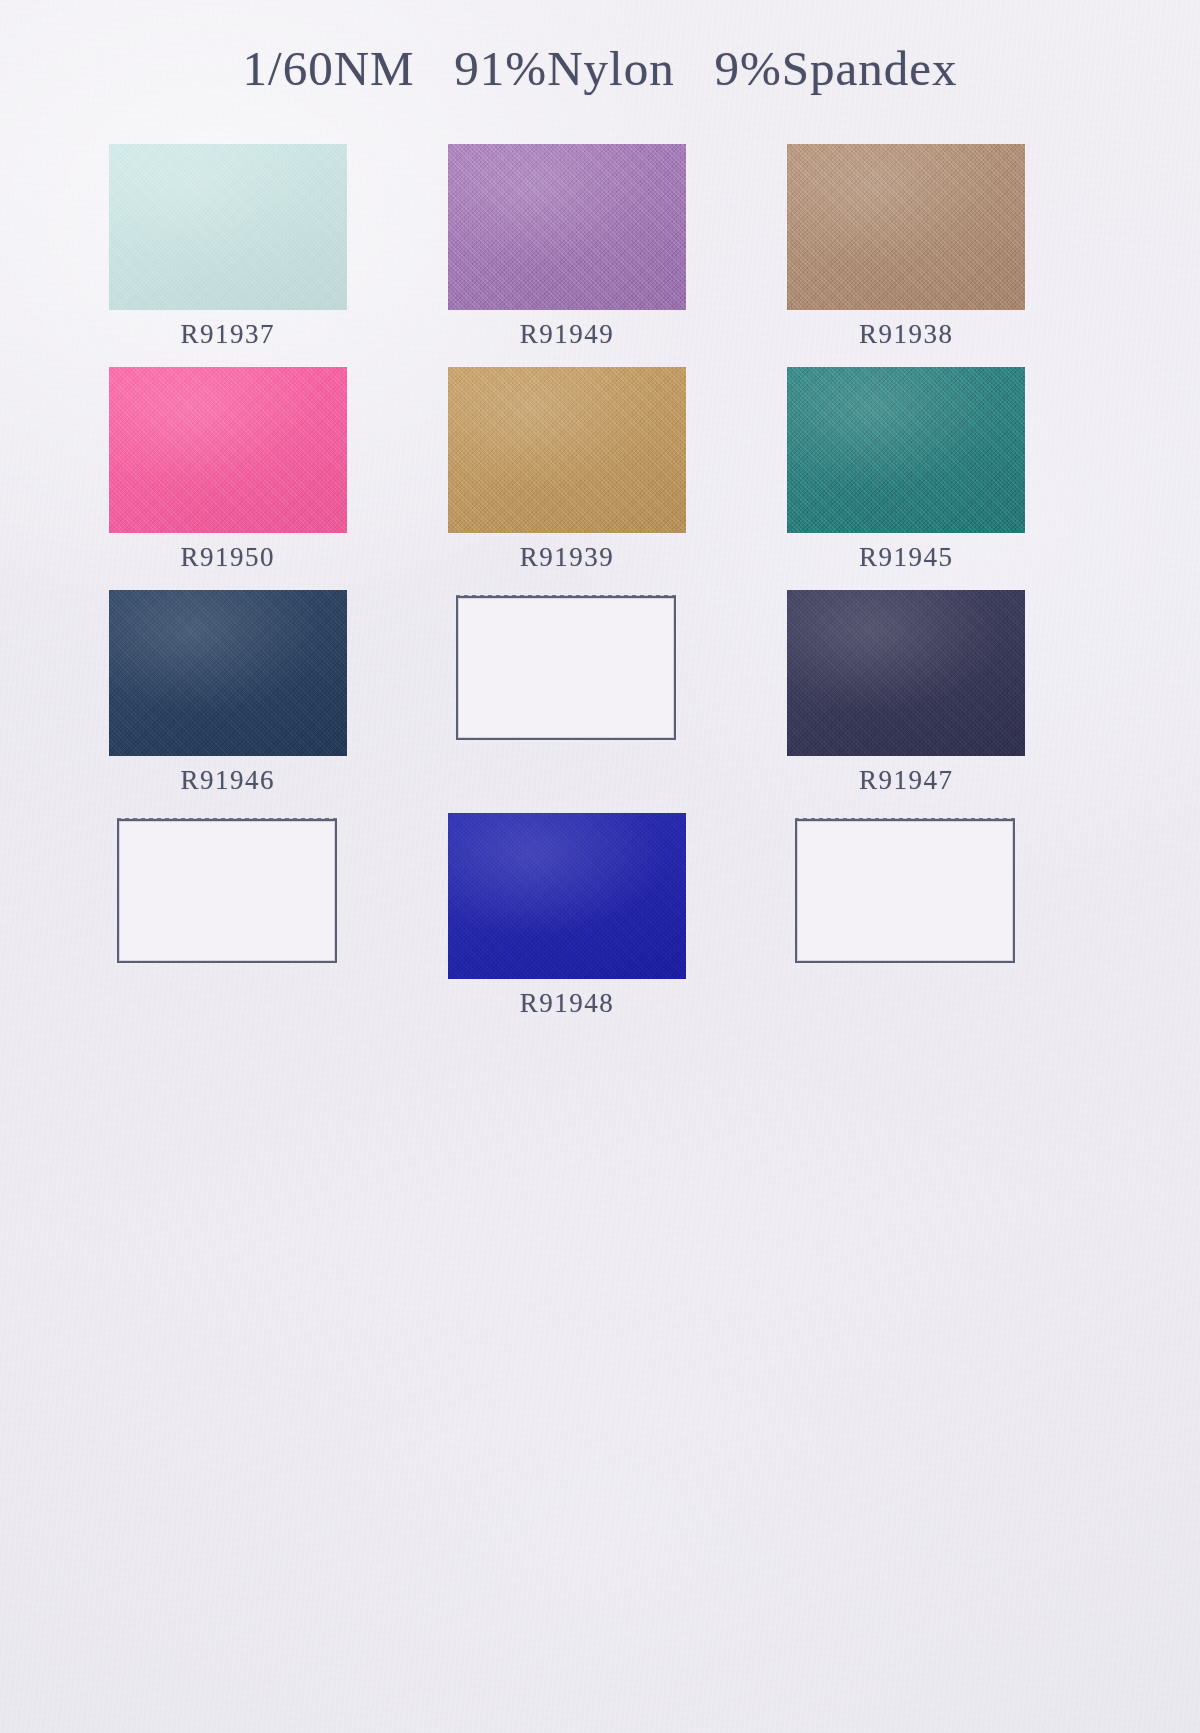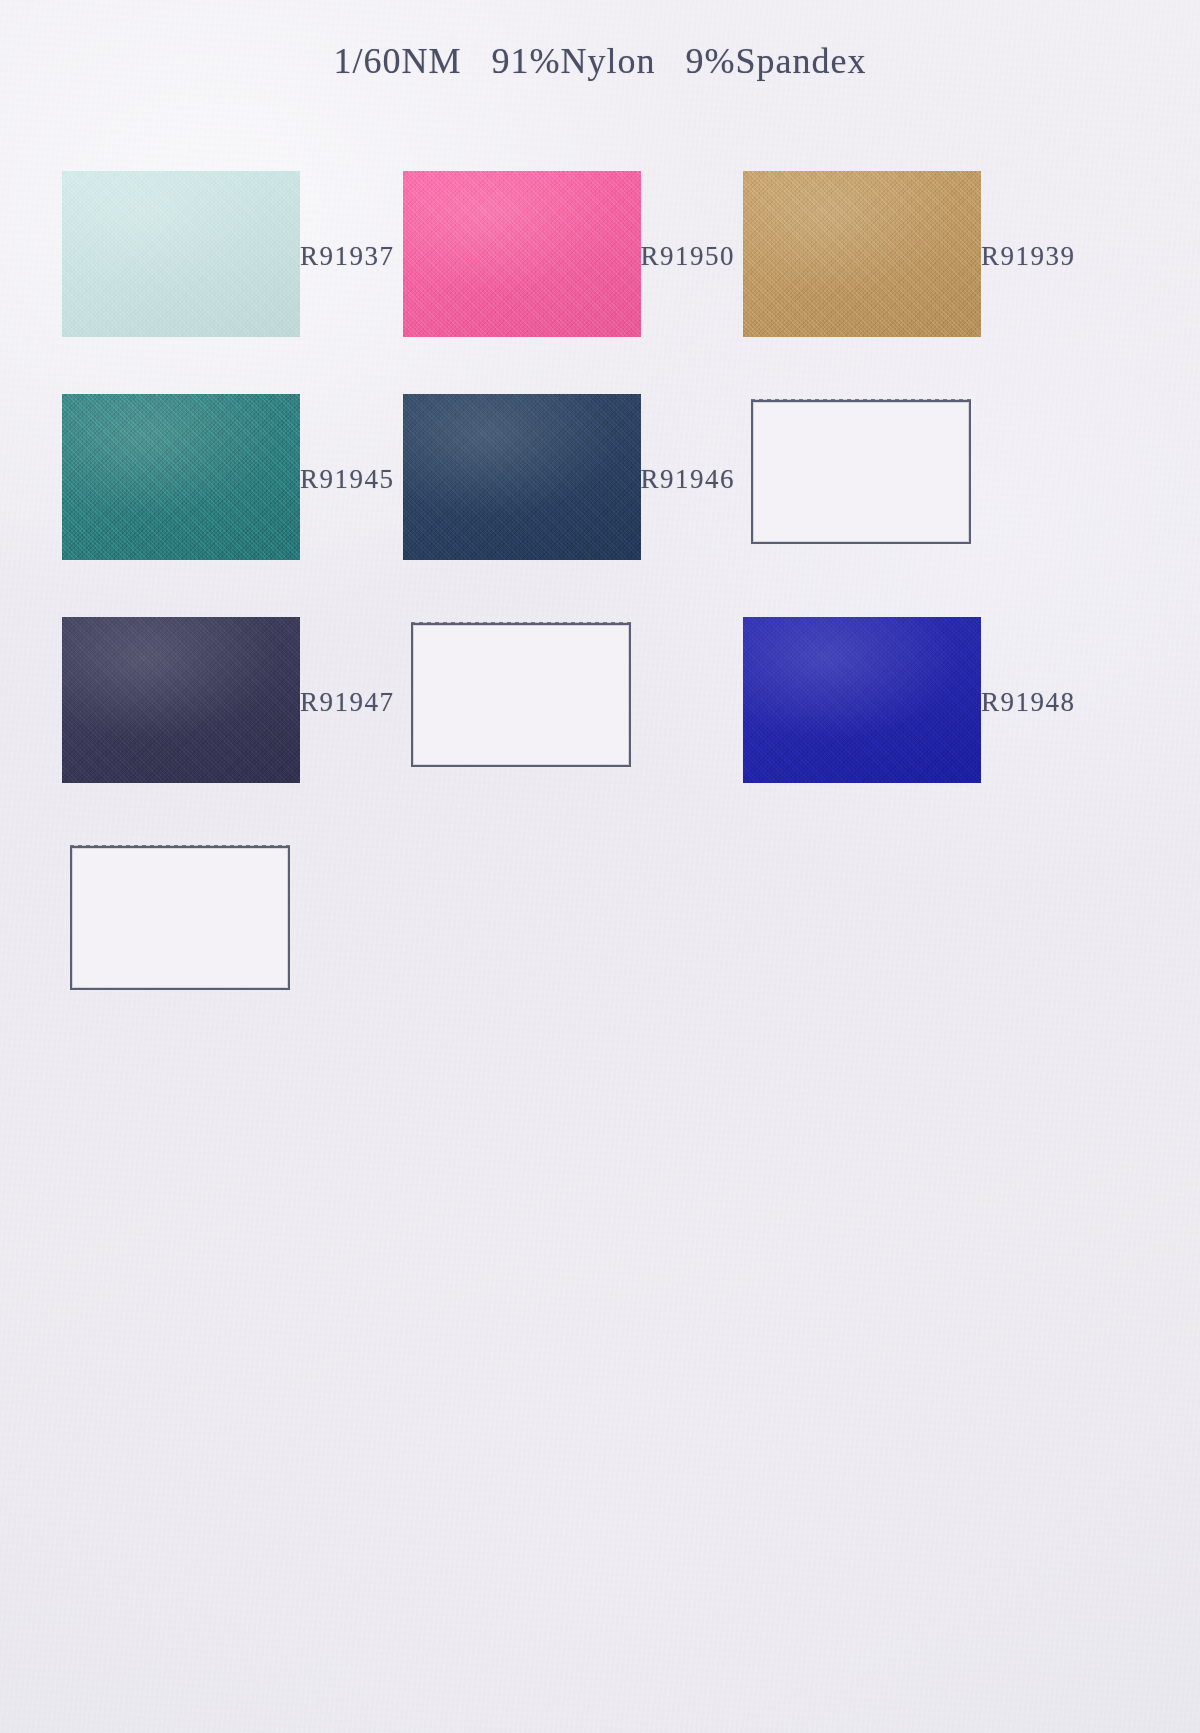--- a/index.html
+++ b/index.html
@@ -33,41 +33,41 @@
   #card{position:relative;width:100%;height:100%;}
 
   
   .title-bar{
     position:absolute;top:40px;left:0;width:100%;
     text-align:center;
   }
   .title-text{
     display:inline-block;
     font-family:"Liberation Serif", serif;
-    font-size:36px;
+    font-size:49px;
     letter-spacing:1px;
     color:#4a4f66;
     white-space:pre;
     text-shadow:0 0 1px rgba(74,79,102,.45);
   }
 
   
   .grid{
     position:absolute;
     top:140px;left:62px;
     width:1010px;
     display:grid;
     grid-template-columns:repeat(3,1fr);
     grid-auto-rows:223px;
     column-gap:8px;
     row-gap:0px;
   }
   .cell{
     position:relative;
-    display:flex;flex-direction:row;
+    display:flex;flex-direction:column;
     align-items:center;
   }
 
   
   .swatch-wrap{
     position:relative;
     width:238px;height:166px;
     margin-top:4px;
   }
 
@@ -147,20 +147,32 @@
 
   <div class="grid" id="swatch-grid">
       <div class="cell">
         <div class="swatch-wrap">
           <div class="swatch" style="background: rgb(207, 233, 232);"></div>
         </div>
         <div class="label">R91937</div>
       </div>
       <div class="cell">
         <div class="swatch-wrap">
+          <div class="swatch" style="background: rgb(166, 123, 185);"></div>
+        </div>
+        <div class="label">R91949</div>
+      </div>
+      <div class="cell">
+        <div class="swatch-wrap">
+          <div class="swatch" style="background: rgb(179, 145, 119);"></div>
+        </div>
+        <div class="label">R91938</div>
+      </div>
+      <div class="cell">
+        <div class="swatch-wrap">
           <div class="swatch" style="background: rgb(251, 98, 164);"></div>
         </div>
         <div class="label">R91950</div>
       </div>
       <div class="cell">
         <div class="swatch-wrap">
           <div class="swatch" style="background: rgb(196, 156, 98);"></div>
         </div>
         <div class="label">R91939</div>
       </div>

